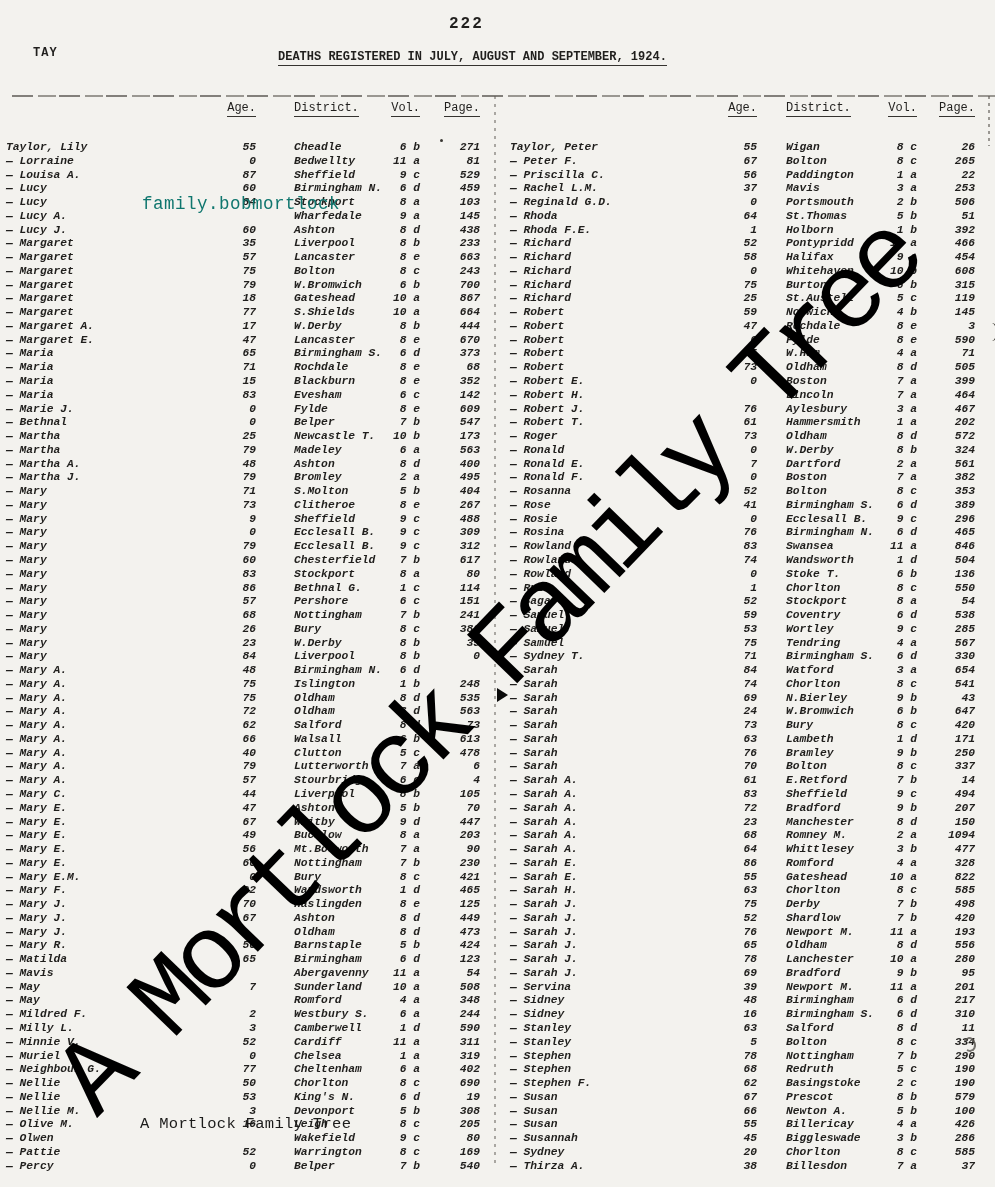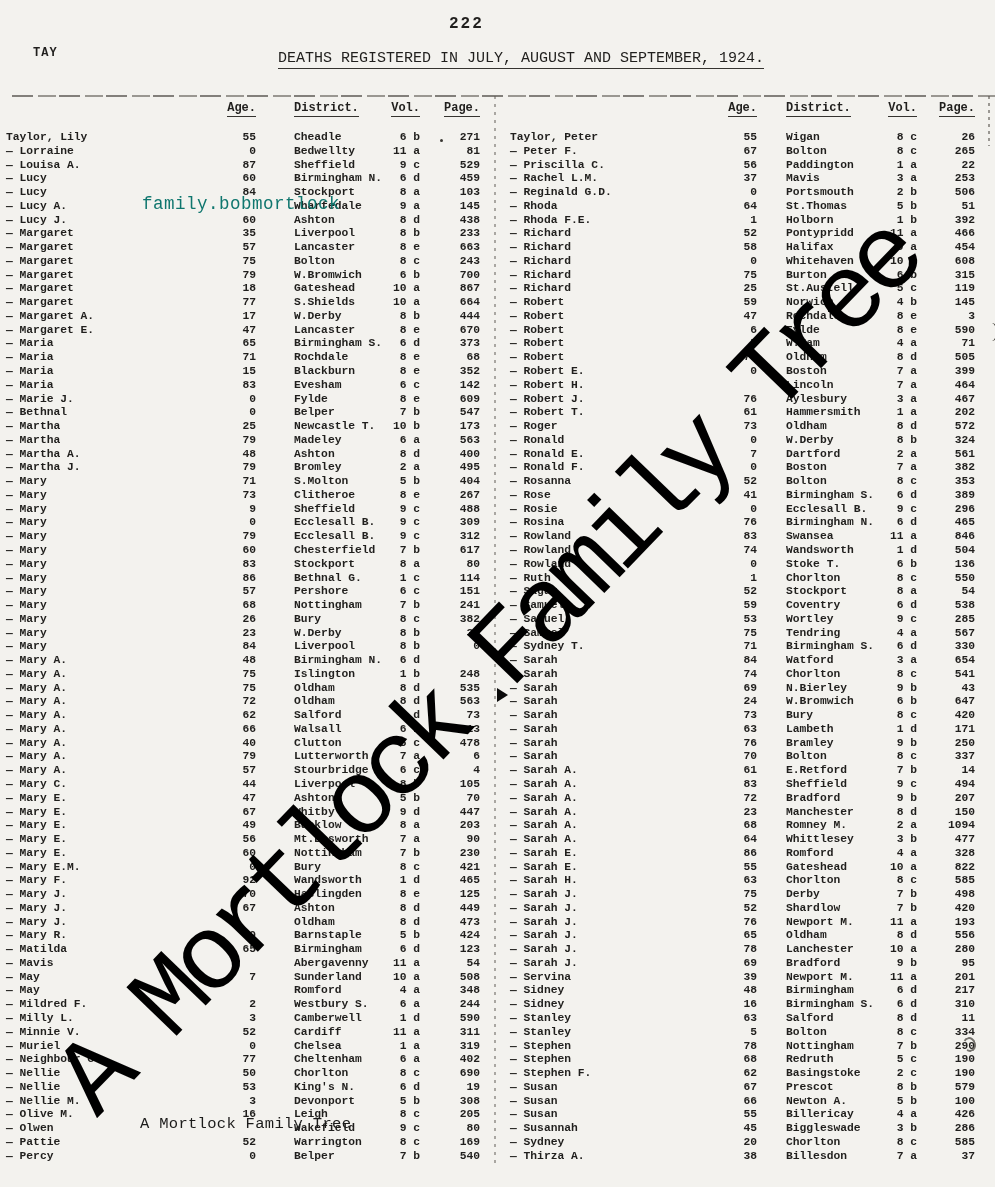--- a/index.html
+++ b/index.html
@@ -6,43 +6,43 @@
   html,body { width:995px; height:1187px; }
   body {
     position:relative;
     background:#f3f2ee;
     font-family:"Liberation Mono","DejaVu Sans Mono",monospace;
     color:#201f1d;
     overflow:hidden;
   }
   .pgnum { position:absolute; top:15px; left:449px; font-size:16px; font-weight:700; letter-spacing:2px; }
   .corner { position:absolute; top:46px; left:16px; font-size:12px; font-weight:700; letter-spacing:1px;margin-left:17px; }
-  .title { position:absolute; top:50px; left:278px; font-size:15px; font-weight:400; }
+  .title { position:absolute; top:50px; left:278px; font-size:12px; font-weight:700; }
   .title span { border-bottom:1.5px solid #35332f; padding-bottom:1px; }
   .hrule {
     position:absolute; top:95px; left:12px; width:983px; height:2px;
     background:repeating-linear-gradient(90deg,#6e6b66 0 21px,rgba(110,107,102,0) 21px 26px,#8a8781 26px 44px,rgba(110,107,102,0) 44px 47px);
     opacity:.85;
   }
   .vdivider {
     position:absolute; left:494px; top:96px; width:2px; height:1068px;
     background:repeating-linear-gradient(180deg,#5f5b55 0 3px,rgba(0,0,0,0) 3px 8px);
     opacity:.5;
   }
   .vdots-right {
     position:absolute; left:988px; top:96px; width:2px; height:50px;
     background:repeating-linear-gradient(180deg,#5f5b55 0 3px,rgba(0,0,0,0) 3px 7px);
     opacity:.6;
   }
   .col { position:absolute; top:101px; }
   .col-left  { left:6px;   width:482px; }
   .col-right { left:510px; width:478px; }
-  .colhead { display:flex; font-size:12px; font-weight:700; height:17px; }
+  .colhead { display:flex; font-size:12px; font-weight:400; height:17px; }
   .colhead span { border-bottom:1.5px solid #35332f; padding-bottom:1px; }
-  .rows { margin-top:13px; }
+  .rows { margin-top:23px;font-style:italic; }
   .row { display:flex; height:13.77px; font-size:11.3px; font-weight:700; line-height:13.77px; white-space:nowrap; }
   
   .col-left  .c-name     { width:220px; }
   .col-left  .c-age      { width:30px; text-align:right; }
   .col-left  .c-district { margin-left:38px; width:95px; }
   .col-left  .c-vol      { width:31px; text-align:right; }
   .col-left  .c-page     { width:60px; text-align:right; }
   
   .col-right .c-name     { width:217px; }
   .col-right .c-age      { width:30px; text-align:right; }

